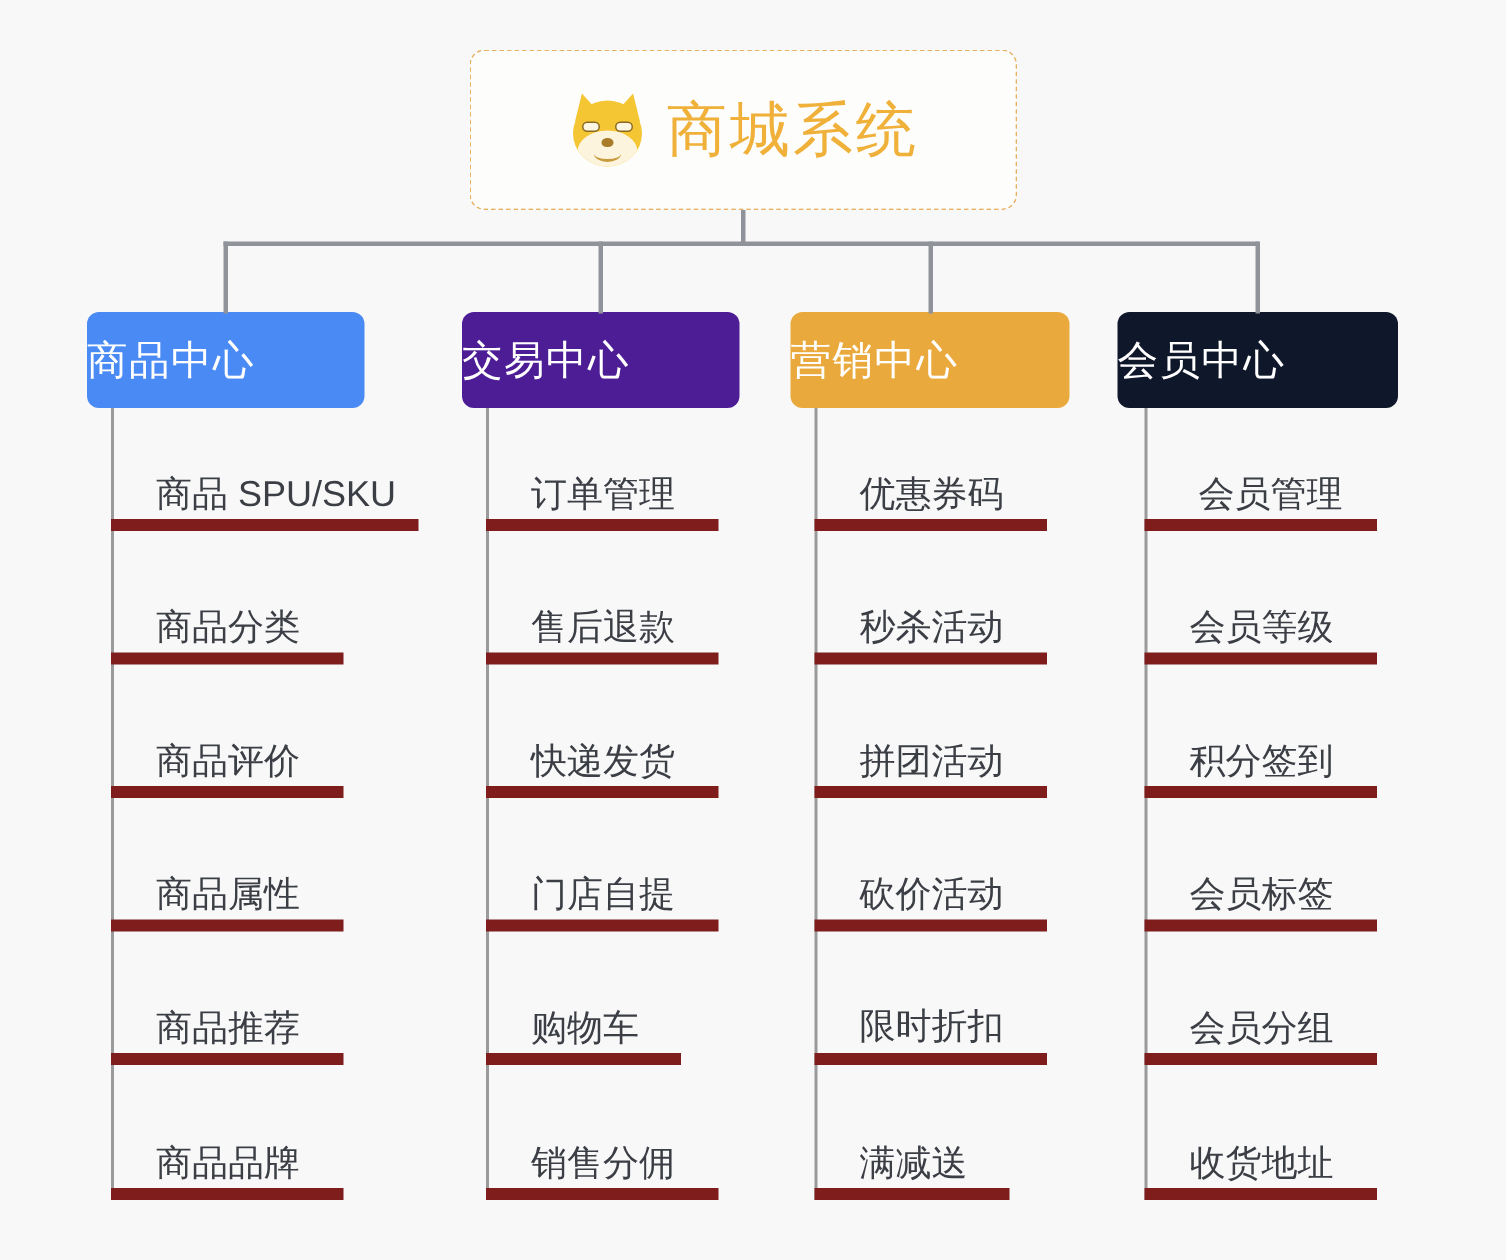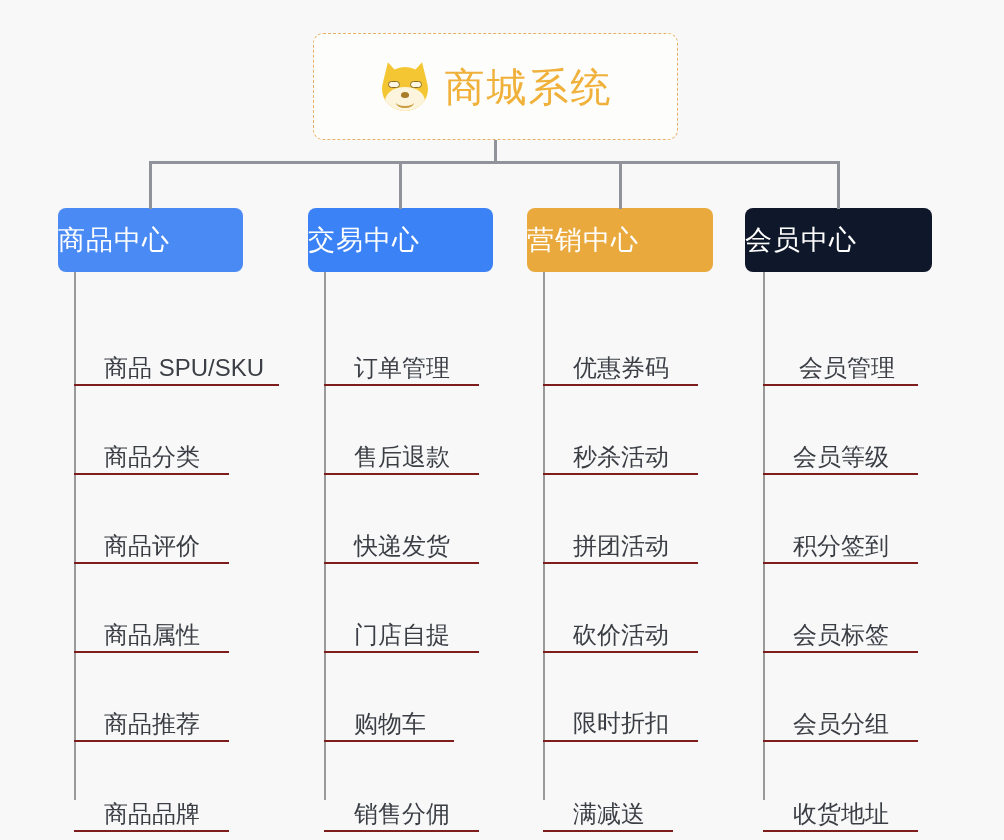--- a/index.html
+++ b/index.html
@@ -161,25 +161,24 @@
   .trunk {
     position: absolute;
     width: 2px;
     background: #9a9a9a;
   }
   .leaf {
     position: absolute;
     display: flex;
     align-items: flex-end;
     box-sizing: border-box;
-    border-bottom: 2px solid #7f1d1d;
+    border-bottom: 8px solid #7f1d1d;
     padding: 0 8px 4px 30px;
     height: 40px;
     white-space: nowrap;
-    margin-top: 32px;
   }
   .leaf-label {
     font-size: 24px;
     color: #3b3f45;
     line-height: 1.05;
   }
 </style>
 </head>
 <body>
 
@@ -222,21 +221,21 @@
           <span class="leaf-label">商品属性</span>
         </div>
         <div class="leaf" style="left: 16px; top: 462px; width: 155px;">
           <span class="leaf-label">商品推荐</span>
         </div>
         <div class="leaf" style="left: 16px; top: 552px; width: 155px;">
           <span class="leaf-label">商品品牌</span>
         </div>
       </div>
       <div class="column" style="left: 308px; top: 208px;">
-        <div class="cat-box" style="width: 185px; background: #3b82f6;">
+        <div class="cat-box" style="width: 185px; background: #4c1d95;">
           <span>交易中心</span>
         </div>
         <div class="trunk" style="left: 16px; top: 64px; height: 528px;"></div>
         <div class="leaf" style="left: 16px; top: 106px; width: 155px;">
           <span class="leaf-label">订单管理</span>
         </div>
         <div class="leaf" style="left: 16px; top: 195px; width: 155px;">
           <span class="leaf-label">售后退款</span>
         </div>
         <div class="leaf" style="left: 16px; top: 284px; width: 155px;">

